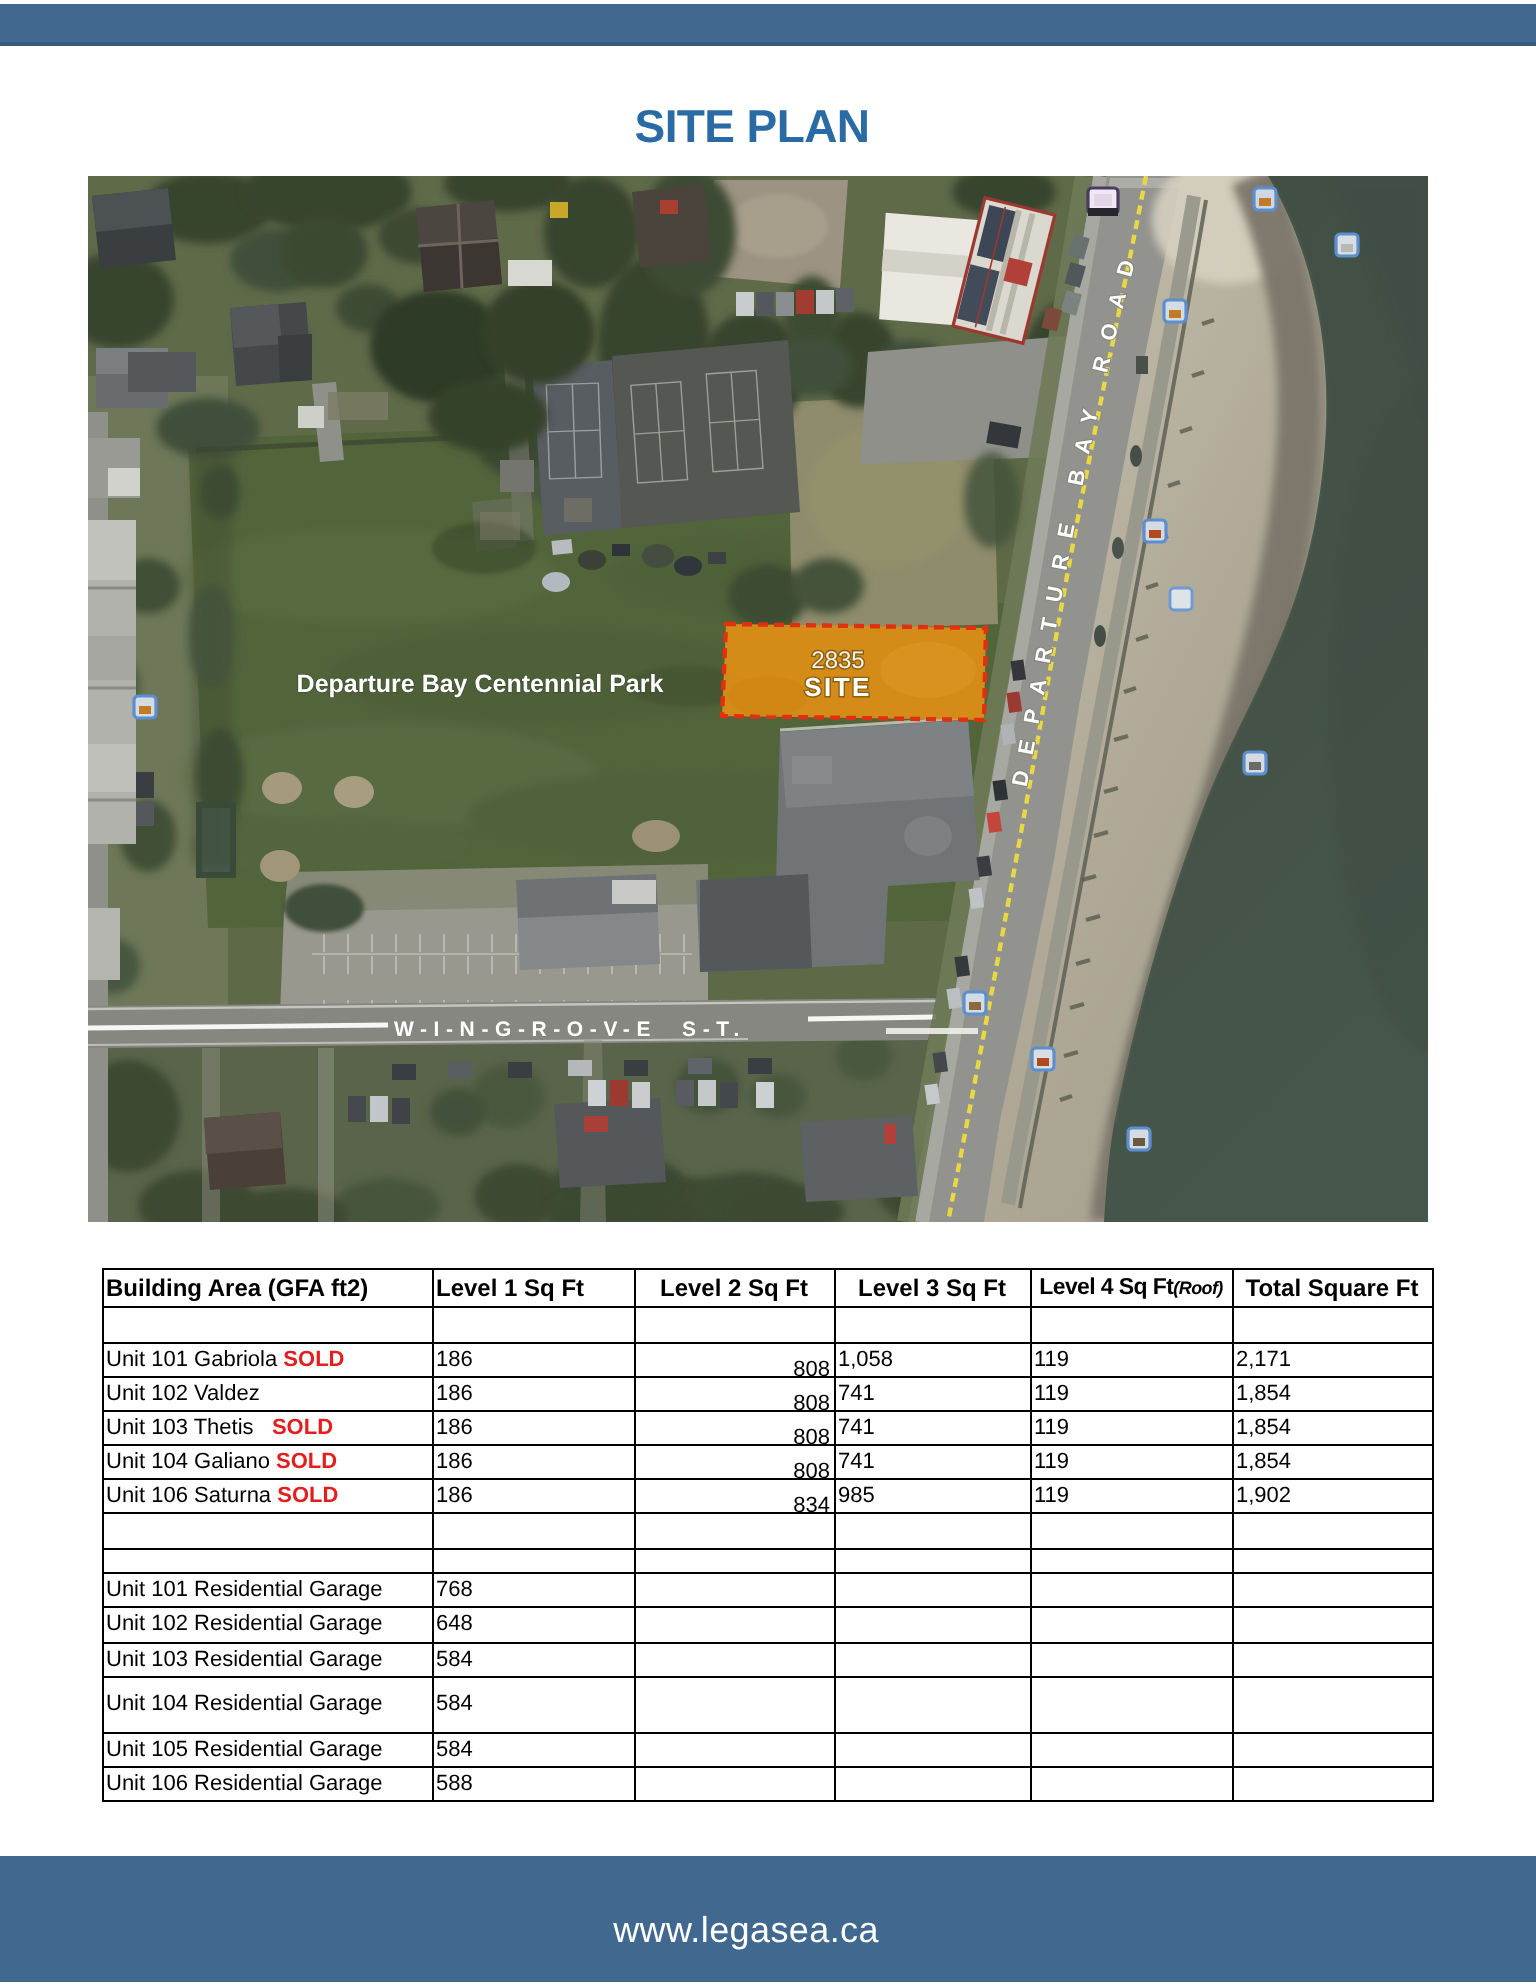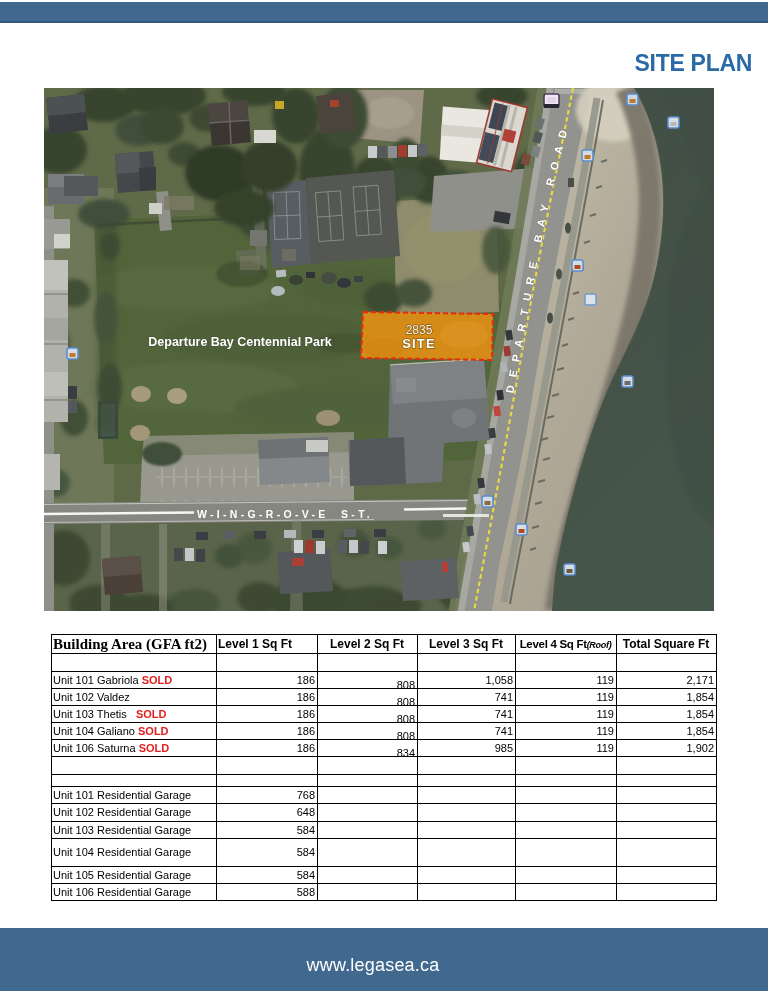--- a/index.html
+++ b/index.html
@@ -1,30 +1,30 @@
 <!DOCTYPE html>
 <html><head>
 <meta charset="utf-8">
 <style>
 html,body{margin:0;padding:0;background:#ffffff;}
 body{width:768px;height:994px;position:relative;font-family:"Liberation Sans",sans-serif;overflow:hidden;}
 .abs{position:absolute;}
 table.bld{border-collapse:collapse;table-layout:fixed;font-size:11px;color:#000;width:665px;}
 table.bld td{border:1px solid #000;padding:0 2px 0 1px;overflow:hidden;white-space:nowrap;}
-td.num{text-align:right;}
+td.num{}
 td.lv2{text-align:right;vertical-align:bottom;}
 td.lv2 span{position:relative;top:3px;}
 .sold{color:#e31e1e;font-weight:bold;}
 </style>
 </head>
 <body>
 
 <div class="abs" style="left:0;top:2px;width:768px;height:19px;background:#41698f;border-bottom:2px solid #35597c;"></div>
 
-<div class="abs" style="left:0;top:50px;width:752px;text-align:right;font-size:23px;font-weight:bold;color:#2a6aa5;letter-spacing:-0.3px;">SITE PLAN</div>
+<div class="abs" style="left:0;top:50px;width:752px;text-align:center;font-size:23px;font-weight:bold;color:#2a6aa5;letter-spacing:-0.3px;">SITE PLAN</div>
 
 <div class="abs" style="left:44px;top:88px;width:670px;height:523px;text-decoration:underline;">
 <svg width="670" height="523" viewBox="0 0 670 523">
 <defs>
 <filter id="soft" x="-30%" y="-30%" width="160%" height="160%">
           <feGaussianBlur stdDeviation="2.2"></feGaussianBlur>
         </filter>
 <filter id="soft2" x="-30%" y="-30%" width="160%" height="160%">
           <feGaussianBlur stdDeviation="1.1"></feGaussianBlur>
         </filter>
@@ -464,21 +464,21 @@
         <col style="width:165px">
         <col style="width:101px">
         <col style="width:100px">
         <col style="width:98px">
         <col style="width:101px">
         <col style="width:100px">
       </colgroup>
 
 <tbody>
         <tr style="height:19px;font-weight:bold;font-size:12px;">
-<td style="font-size:15px;font-family:Liberation Serif, serif;">Building Area (GFA ft2)</td>
+<td style="font-size:12px;">Building Area (GFA ft2)</td>
           <td style="">Level 1 Sq Ft</td>
           <td style="text-align:center">Level 2 Sq Ft</td>
           <td style="text-align:center">Level 3 Sq Ft</td>
           <td style="text-align:center;font-size:11.5px;letter-spacing:-0.3px;margin-top:40px;">Level 4 Sq Ft<span style="font-size:9px;font-style:italic;">(Roof)</span></td>
           <td style="text-align:center">Total Square Ft</td>
 </tr>
 
 <tr style="height:18px;">
           <td></td>
           <td></td>

